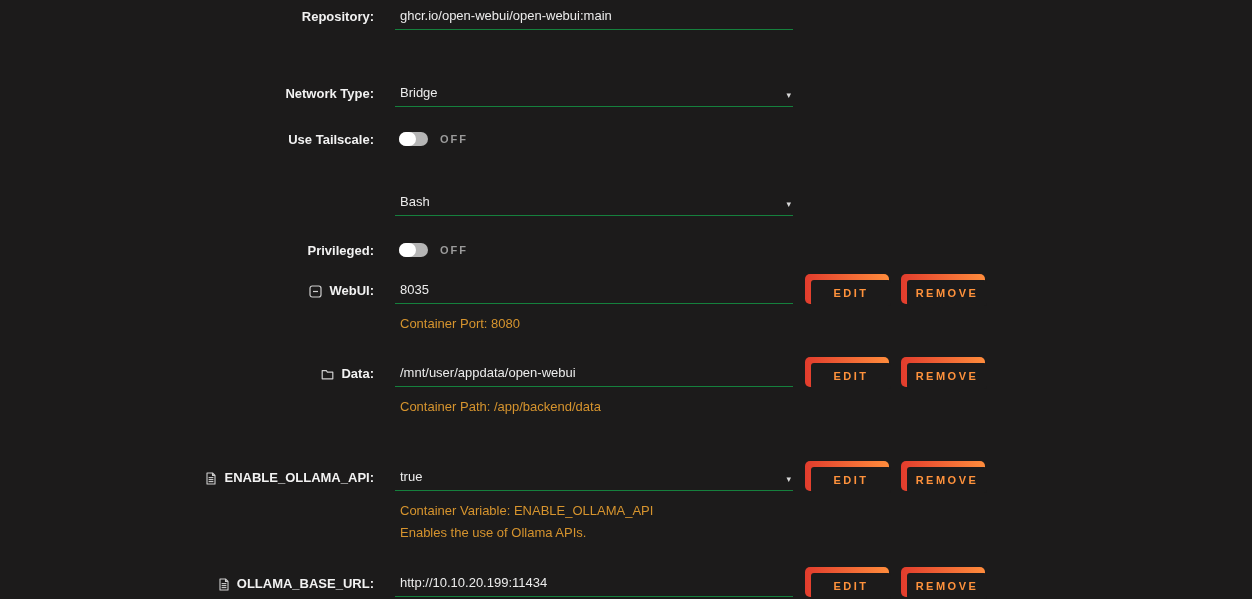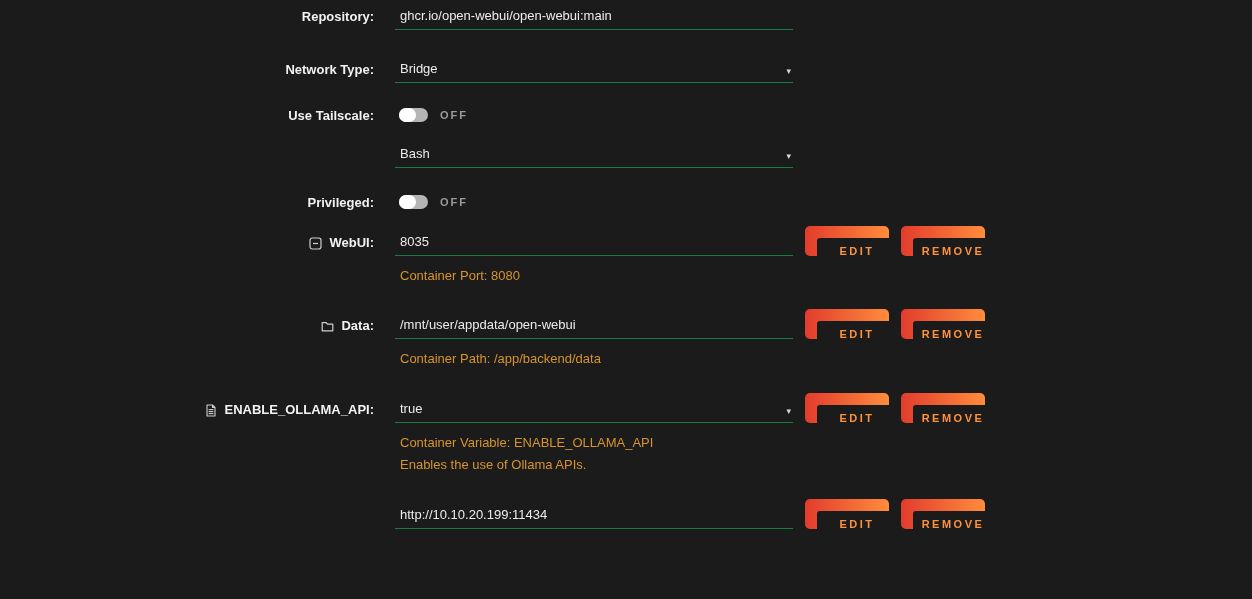--- a/index.html
+++ b/index.html
@@ -55,21 +55,21 @@
     border-bottom: 1px solid #15803d;
     display: flex; align-items: center;
     position: relative;
     font-size: 13px; color: #ececec;
   }
   .field-input input {
     width: 100%; background: transparent; border: none; outline: none;
     color: #ececec; font-family: inherit; font-size: 13px;
     padding: 0 0 3px 5px; margin: 0;
   }
-  .field-select { cursor: pointer; }
+  .field-select { cursor: pointer; margin-top: 24px; }
   .select-value { padding: 0 0 3px 5px; }
   .select-arrow {
     position: absolute; right: 2px; bottom: 6px;
     font-size: 9px; color: #d8d8d8; line-height: 1;
   }
 
   .toggle-row { display: flex; align-items: center; height: 16px; }
   .toggle {
     width: 29px; height: 14px; border-radius: 8px;
     background: #b5b5b5; position: relative; display: inline-block;
@@ -84,21 +84,21 @@
     margin-left: 12px; color: #9b9b9b;
     font-size: 11px; font-weight: bold; letter-spacing: 2px;
   }
 
   .buttons-cell {
     grid-column: 3; grid-row: 1;
     display: flex; gap: 12px; margin-left: 12px;
     align-self: end;
   }
   .btn {
-    padding: 10px; border: none; margin: 0;
+    padding: 4px; border: none; margin: 0;
     width: 84px; height: 30px;
     background: linear-gradient(90deg, #e23c2d, #ff8c3c);
     border-radius: 5px; cursor: pointer;
     display: block;
   }
   .btn-inner {
     display: flex; align-items: center; justify-content: center;
     width: 80px; height: 26px; margin: 2px;
     background: #1c1b1b; border-radius: 3px;
     color: #ff923c; font-size: 11px; font-weight: bold;
@@ -273,20 +273,32 @@
           <button class="btn">
             <span class="btn-inner">REMOVE</span>
           </button>
         </div>
     <div class="helpers-cell">
           <div class="helper-line">Container Variable: ENABLE_OLLAMA_API</div>
           <div class="helper-line">Enables the use of Ollama APIs.</div>
         </div>
   </div>
       <div class="form-row type-input">
+    <div class="label-cell">
+      <span class="row-icon">
+            <svg width="12" height="13" viewBox="0 0 12 13" fill="none" stroke="#cfcfcf" stroke-width="1.1" stroke-linejoin="round">
+    <path d="M2 1 h5.5 L10 3.5 V12 H2 z"></path>
+    <path d="M7.5 1 v2.5 H10"></path>
+    <line x1="3.6" y1="5.6" x2="8.4" y2="5.6"></line>
+    <line x1="3.6" y1="7.6" x2="8.4" y2="7.6"></line>
+    <line x1="3.6" y1="9.6" x2="8.4" y2="9.6"></line>
+  </svg>
+          </span>
+      <span class="row-label">OLLAMA_BASE_URL:</span>
+    </div>
     <div class="control-cell">
 
       <div class="field field-input">
         <input type="text" value="http://10.10.20.199:11434" style="">
       </div>
 
     </div>
     <div class="buttons-cell">
           <button class="btn">
             <span class="btn-inner">EDIT</span>

